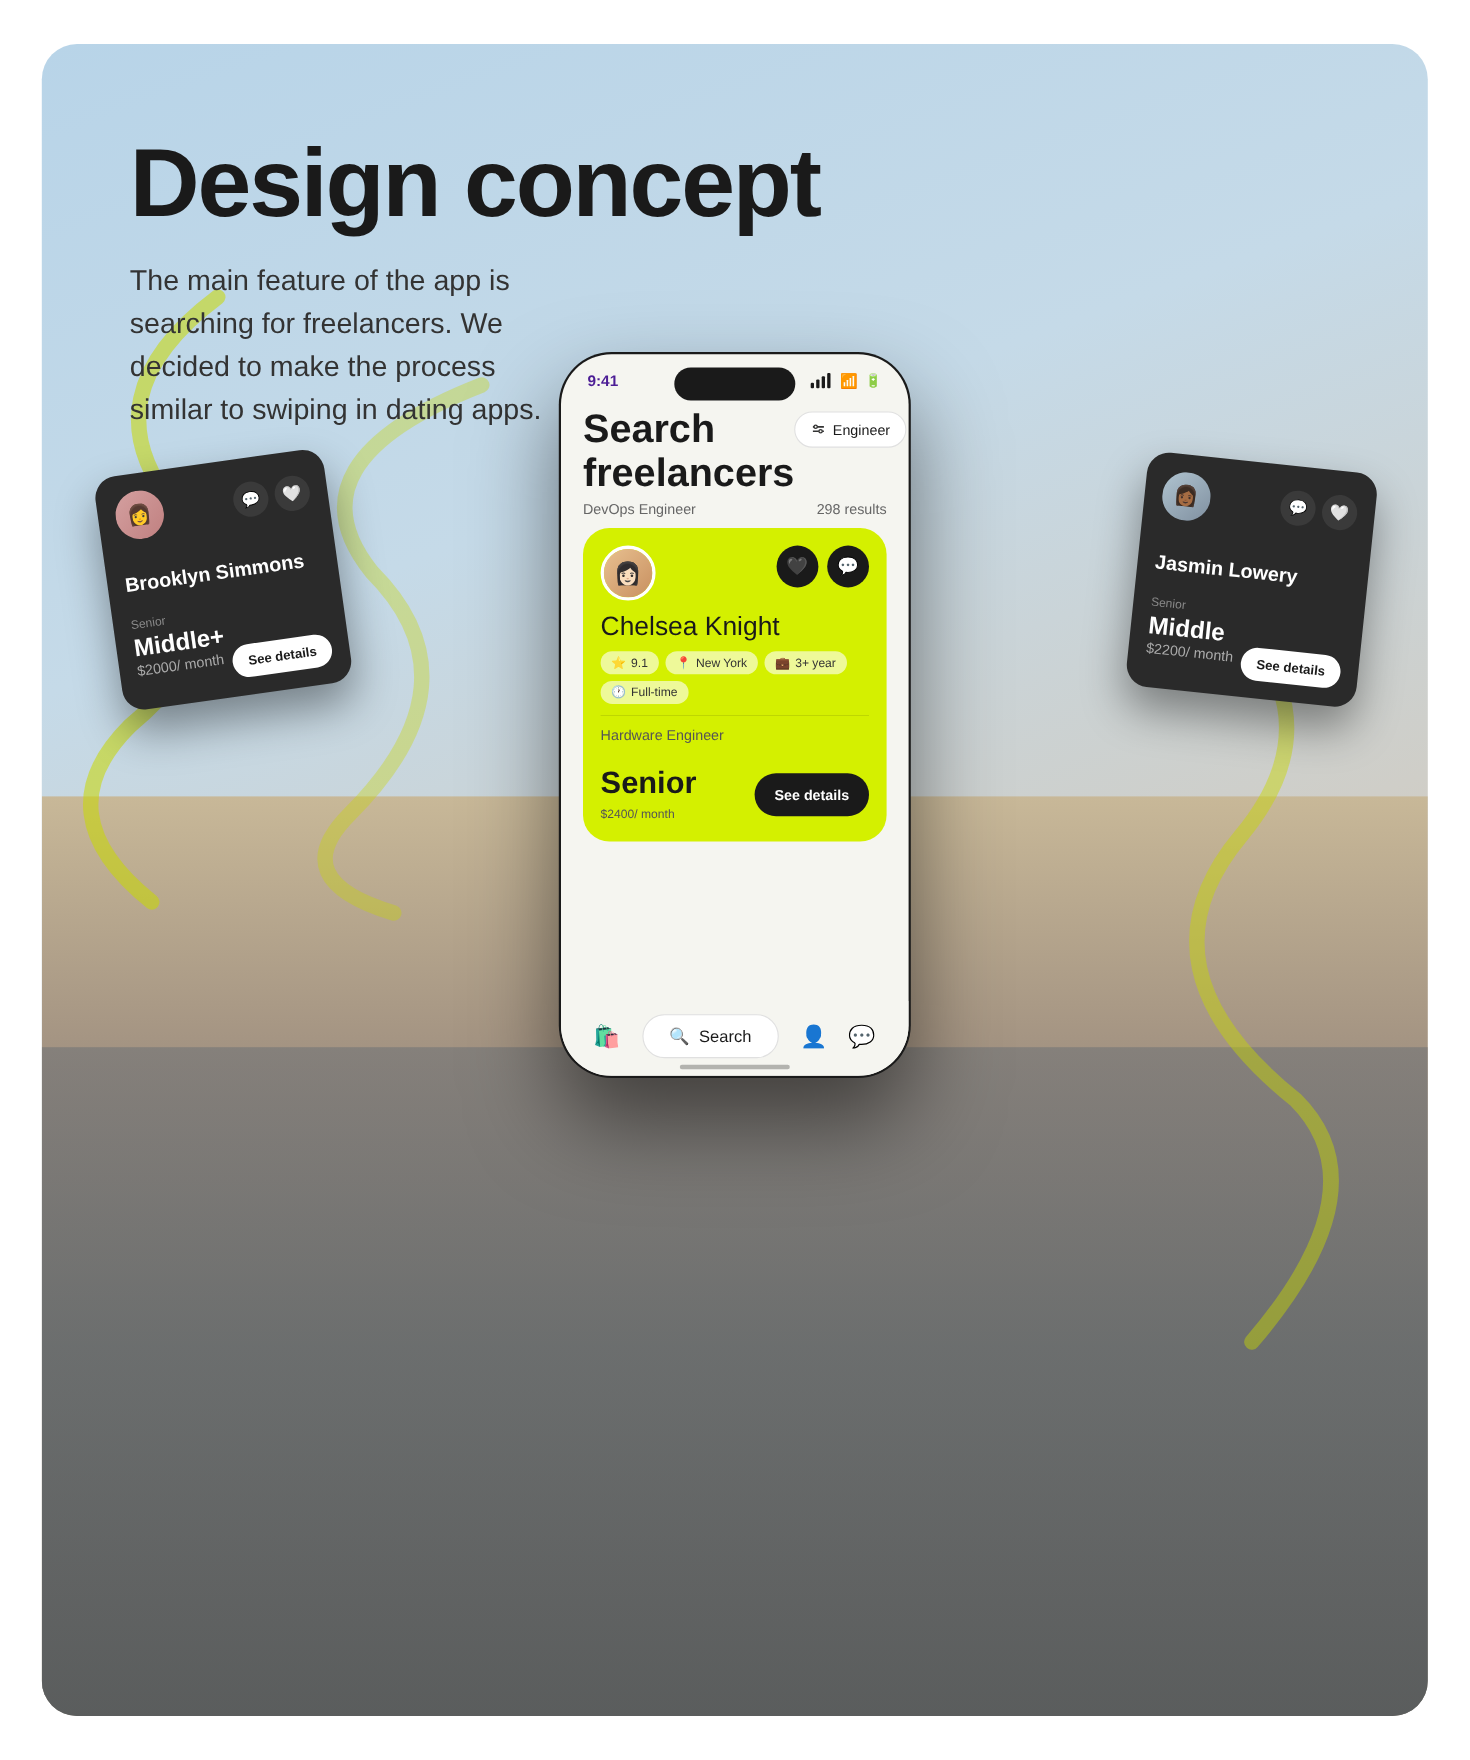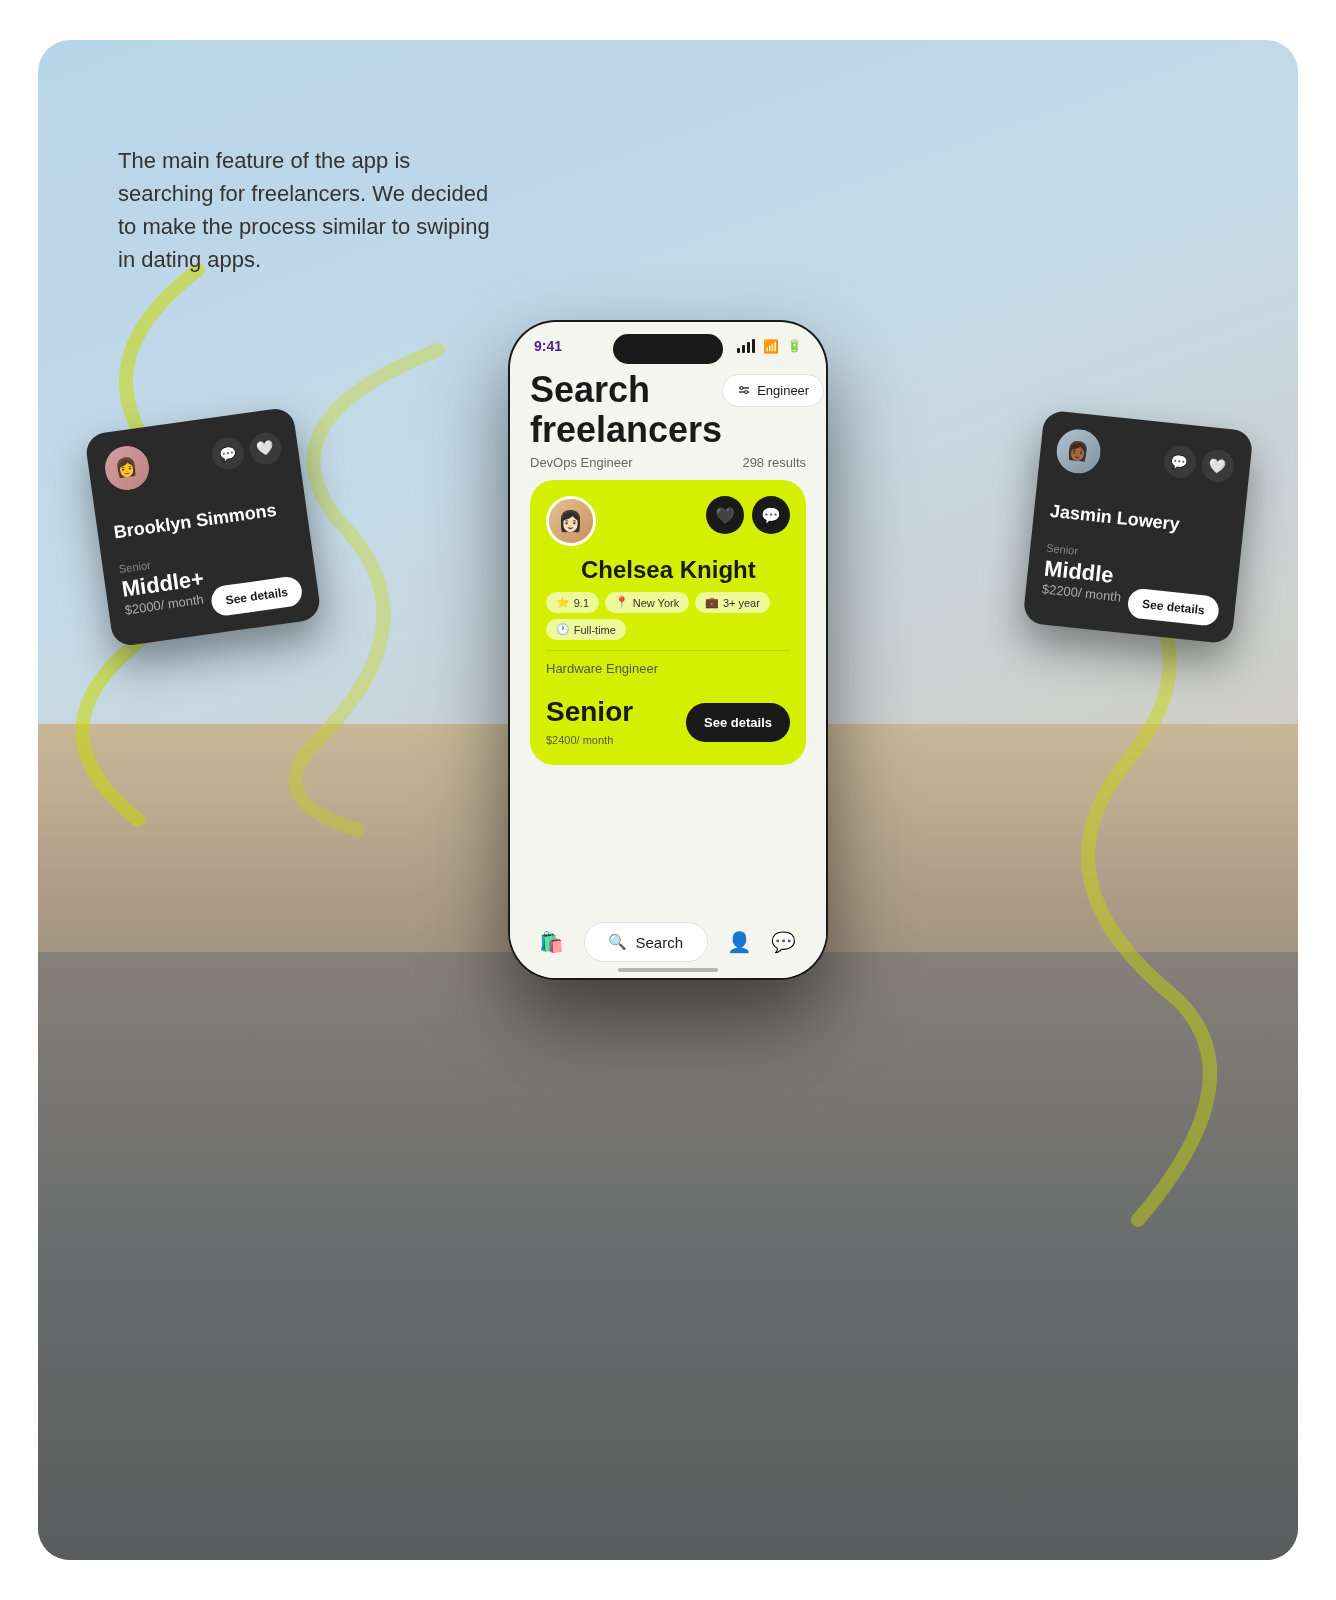--- a/index.html
+++ b/index.html
@@ -64,21 +64,21 @@
     }
     .main-title {
       font-size: 88px;
       font-weight: 800;
       color: #1a1a1a;
       line-height: 1.05;
       letter-spacing: -2px;
     }
     .subtitle {
       margin-top: 24px;
-      font-size: 22px;
+      font-size: 26px;
       color: #333;
       line-height: 1.5;
       max-width: 380px;
       font-weight: 400;
     }
 
     
     .phone-wrapper {
       position: absolute;
       top: 280px;
@@ -234,24 +234,23 @@
       border-radius: 50%;
       background: #1a1a1a;
       display: flex;
       align-items: center;
       justify-content: center;
       font-size: 16px;
     }
 
     .card-name {
       font-size: 24px;
-      font-weight: 700;
+      font-weight: 400;
       color: #1a1a1a;
       margin-bottom: 8px;
-      margin-left: 35px;
     }
 
     .card-tags {
       display: flex;
       flex-wrap: wrap;
       gap: 6px;
       margin-bottom: 6px;
     }
     .card-tag {
       display: flex;
@@ -449,20 +448,21 @@
 
   <svg class="swirl" style="right:40px; top:480px; width:230px; height:720px;" viewBox="0 0 230 720" fill="none">
     <path d="M 60 10 Q 200 120 100 240 Q 0 360 150 480 Q 230 560 110 700" stroke="#c8d800" stroke-width="14" fill="none" stroke-linecap="round" opacity="0.45"></path>
   </svg>
 
   <svg class="swirl" style="left:200px; top:300px; width:300px; height:500px;" viewBox="0 0 300 500" fill="none">
     <path d="M 200 10 Q 20 80 100 180 Q 200 280 80 400 Q 20 460 120 490" stroke="#c8d800" stroke-width="14" fill="none" stroke-linecap="round" opacity="0.35"></path>
   </svg>
 
   <div class="title-area">
+    <h1 class="main-title">Design concept</h1>
     <p class="subtitle">The main feature of the app is searching for freelancers. We decided to make the process similar to swiping in dating apps.</p>
   </div>
 
   <div class="side-card side-card-left">
     <div class="side-card-header">
       <div class="side-avatar">
         <div class="side-avatar-img" style="background: linear-gradient(135deg, #d4a0a0 0%, #c08080 100%);">👩</div>
       </div>
       <div class="side-card-actions">
         <div class="side-action-btn">💬</div>

